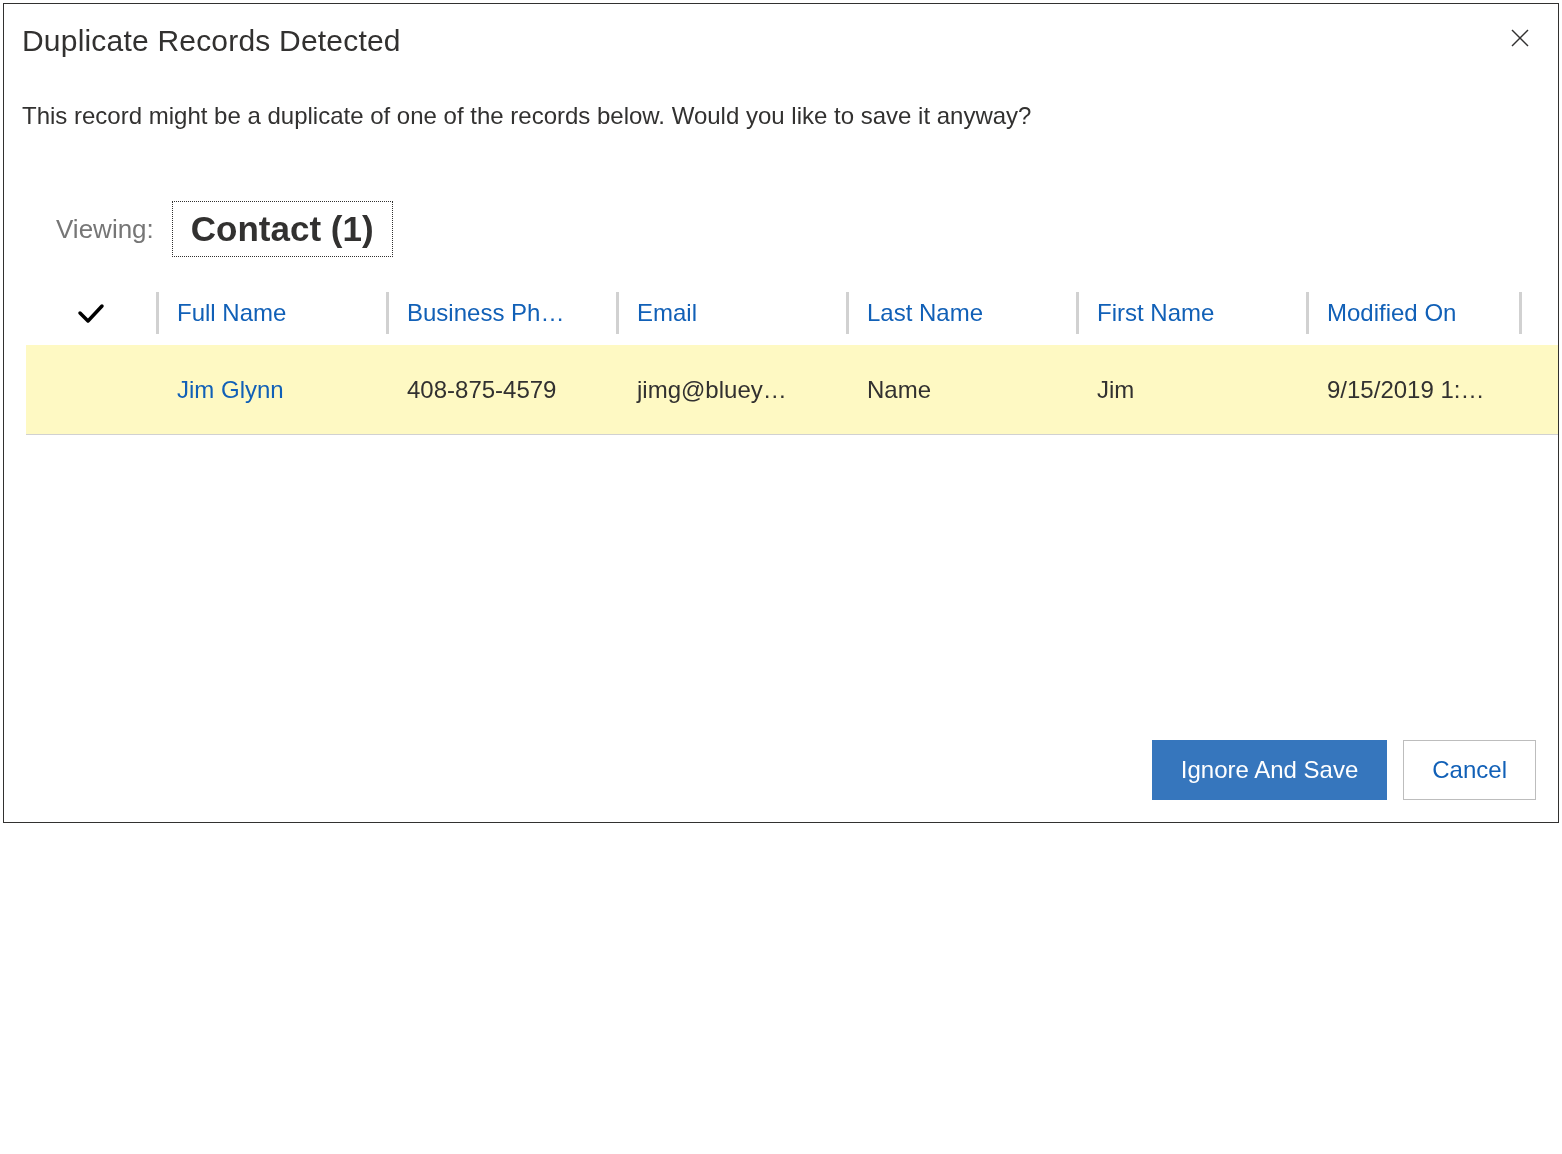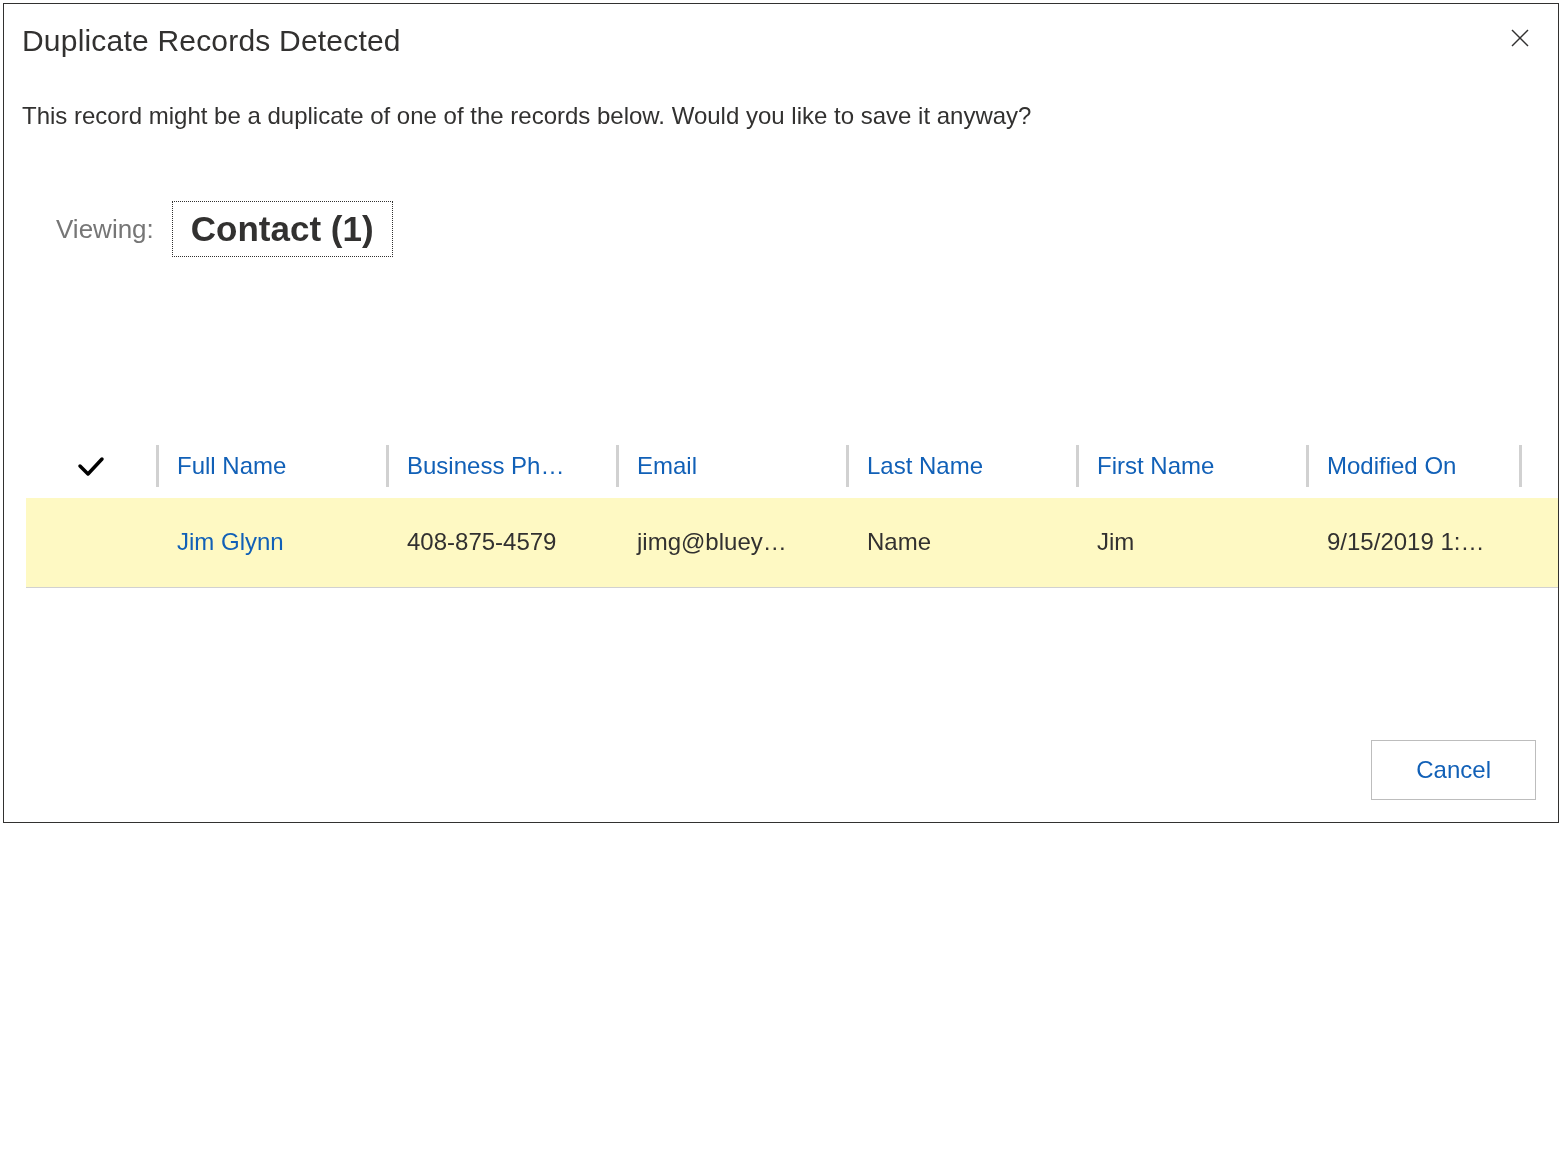--- a/index.html
+++ b/index.html
@@ -77,21 +77,20 @@
     font-size: 35px;
     color: #323130;
     cursor: pointer;
     font-weight: bold;
   }
   .grid-wrap {
     padding: 24px 0 0 22px;
     flex: 1 1 auto;
     display: flex;
     flex-direction: column;
-    justify-content: center;
   }
   .grid-header {
     display: flex;
     align-items: center;
     height: 64px;
   }
   .col {
     display: flex;
     align-items: center;
     font-size: 24px;
@@ -172,21 +171,21 @@
   }
   .btn-primary {
     background: #3676bd;
     color: #fff;
     border-color: #3676bd;
   }
   .btn-secondary {
     background: #fff;
     color: #1160b7;
     border-color: #bdbdbd;
-    padding: 0 44px;
+    padding: 0 28px;
   }
 </style>
 </head>
 <body>
 
 <div class="dialog">
 
   <div class="dialog-header">
     <div class="dialog-title">Duplicate Records Detected</div>
     <button class="close-btn">
@@ -240,16 +239,17 @@
         <div class="row-spacer"></div>
         <div class="col cell col-firstname">Jim</div>
         <div class="row-spacer"></div>
         <div class="col cell col-modified">9/15/2019 1:…</div>
         <div class="row-spacer"></div>
       </div>
     </div>
   </div>
 
   <div class="dialog-footer">
+    <button class="btn btn-primary">Ignore And Save</button>
     <button class="btn btn-secondary">Cancel</button>
   </div>
 
 </div>
 
 </body></html>

